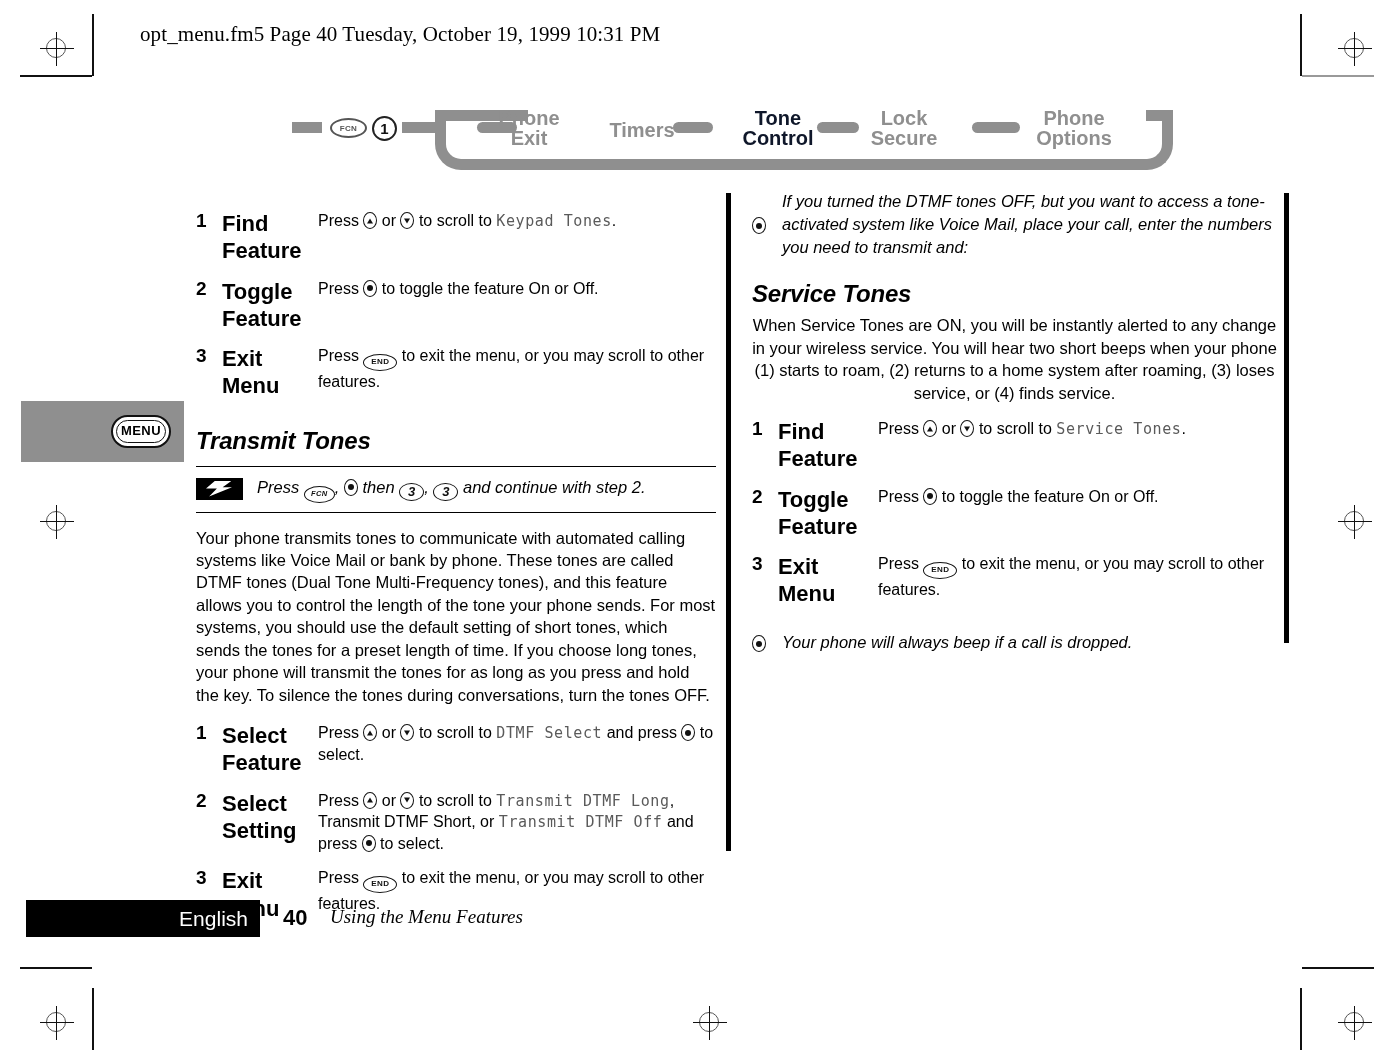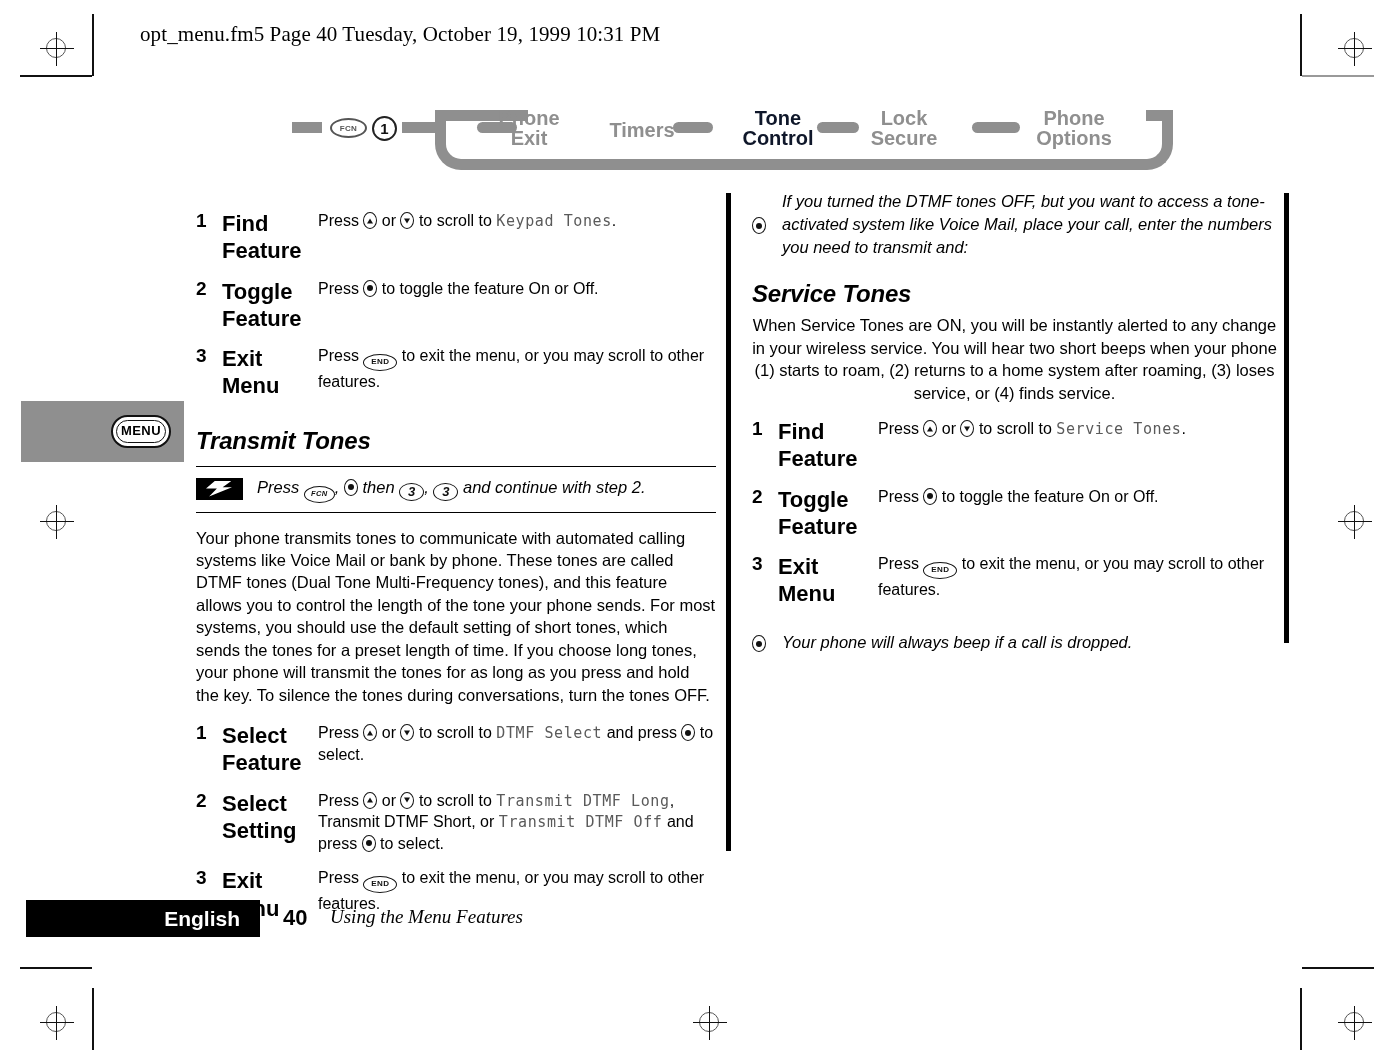--- a/index.html
+++ b/index.html
@@ -123,22 +123,22 @@
 
   .body-p{font-size:16.5px;line-height:1.36;margin:14px 0 0 0;}
   .body-p.tight{margin-top:6px;text-align:center;}
 
   .sendrow{margin:10px 0 0 56px;display:flex;gap:14px;}
   .sendrow .nm{font-size:16.5px;font-weight:bold;flex:none;width:112px;text-align:right;}
   .sendrow .tx{font-size:16px;line-height:1.35;}
 
   
   .lang-tab{position:absolute;left:26px;top:900px;width:234px;height:37px;background:#000;}
-  .lang-tab span{display:block;text-align:right;padding-right:20px;line-height:37px;
-     color:#fff;font-size:21px;font-weight:bold;}
+  .lang-tab span{display:block;text-align:right;padding-right:12px;line-height:37px;
+     color:#fff;font-size:21px;font-weight:normal;}
   .pageno{position:absolute;left:283px;top:905px;font-size:22px;font-weight:bold;}
   .footer-title{position:absolute;left:330px;top:906px;font-size:19px;font-style:italic;
      font-family:Liberation Serif, serif;}
 
   
   .menutab{position:absolute;left:21px;top:401px;width:163px;height:61px;background:#8f8f8f;}
   .menutab .mbtn{position:absolute;right:13px;top:14px;width:60px;height:33px;
     background:#fff;border:2.5px solid #111;border-radius:17px;box-sizing:border-box;
     font-size:13px;font-weight:bold;text-align:center;line-height:28px;letter-spacing:.4px;}
   .menutab .mbtn::after{content:"";position:absolute;left:3px;top:3px;right:3px;bottom:3px;

